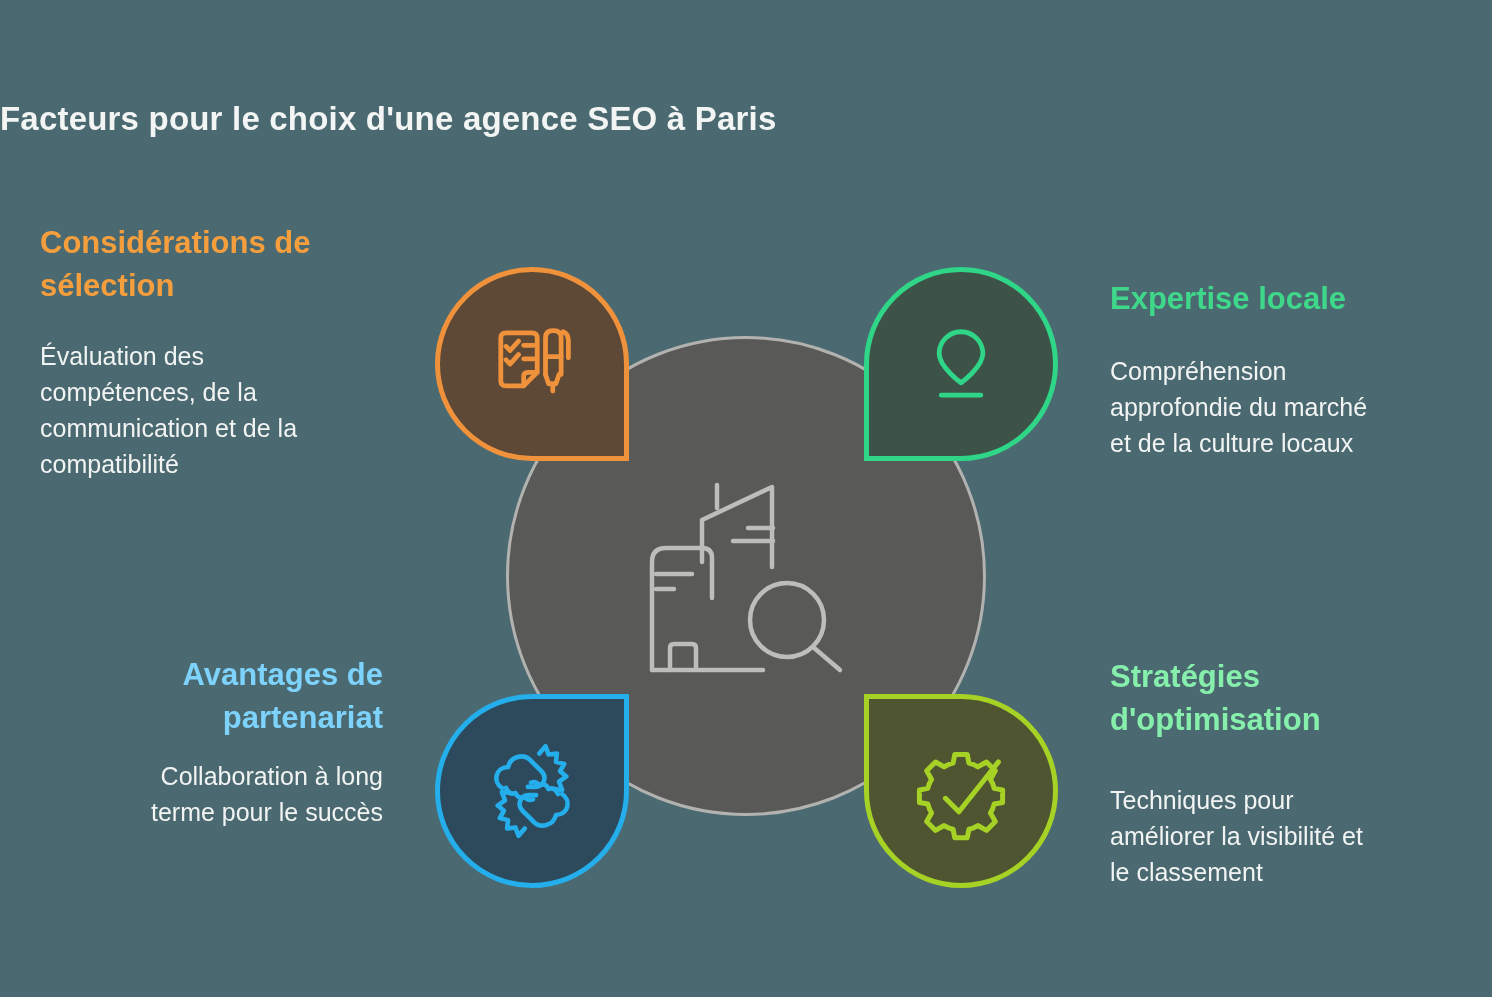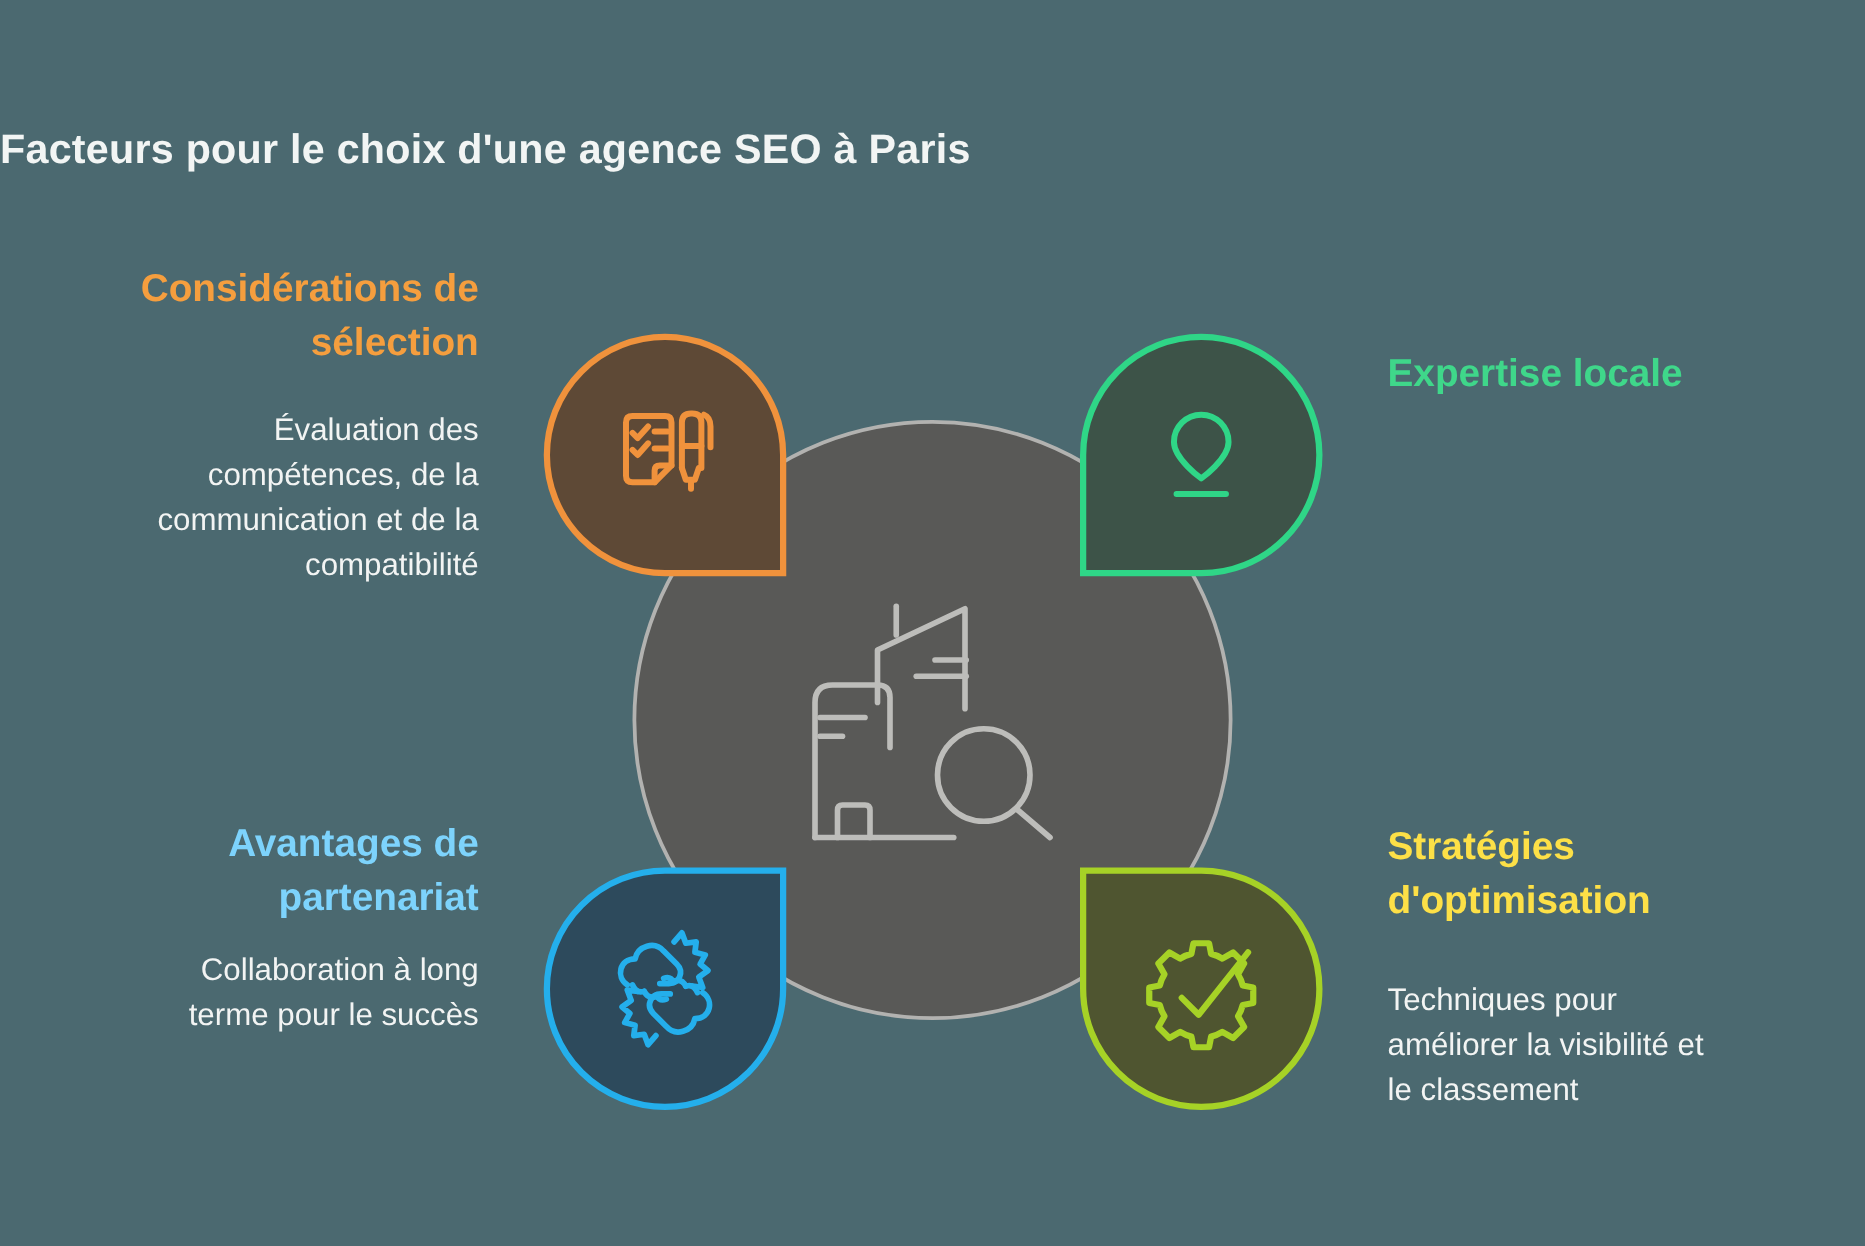--- a/index.html
+++ b/index.html
@@ -57,33 +57,33 @@
   }
 
   
   .tblock{position:absolute;}
   .tblock .heading{
     font-size:31px;font-weight:700;line-height:1.38;margin:0;
   }
   .tblock .body{
     font-size:25px;font-weight:400;line-height:1.44;color:#F2F4F3;margin:0;
   }
-  .tblock--tl{left:40px;top:210px;width:343px;text-align:right;}
+  .tblock--tl{left:40px;top:222px;width:343px;text-align:left;}
   .tblock--tl .body{margin-top:30px;}
   .tblock--tr{left:1110px;top:278px;width:360px;text-align:left;}
   .tblock--tr .body{margin-top:32px;}
   .tblock--bl{left:40px;top:654px;width:343px;text-align:right;}
   .tblock--bl .body{margin-top:18px;}
   .tblock--br{left:1110px;top:656px;width:370px;text-align:left;}
   .tblock--br .body{margin-top:40px;}
 
   .heading--orange{color:#F59E3E;}
   .heading--green{color:#3FD78A;}
   .heading--blue{color:#7dd3fc;}
-  .heading--lime{color:#fde047;}
+  .heading--lime{color:#86efac;}
 
   svg{display:block;}
 </style>
 </head>
 <body>
 
 <div class="stage">
 
   <div class="title">Facteurs pour le choix d'une agence SEO à Paris</div>
 
@@ -161,20 +161,23 @@
     <p class="heading heading--orange pre">Considérations de
 sélection</p>
     <p class="body pre">Évaluation des
 compétences, de la
 communication et de la
 compatibilité</p>
   </div>
 
   <div class="tblock tblock--tr">
     <p class="heading heading--green pre">Expertise locale</p>
+    <p class="body pre">Compréhension
+approfondie du marché
+et de la culture locaux</p>
   </div>
 
   <div class="tblock tblock--bl">
     <p class="heading heading--blue pre">Avantages de
 partenariat</p>
     <p class="body pre">Collaboration à long
 terme pour le succès</p>
   </div>
 
   <div class="tblock tblock--br">

